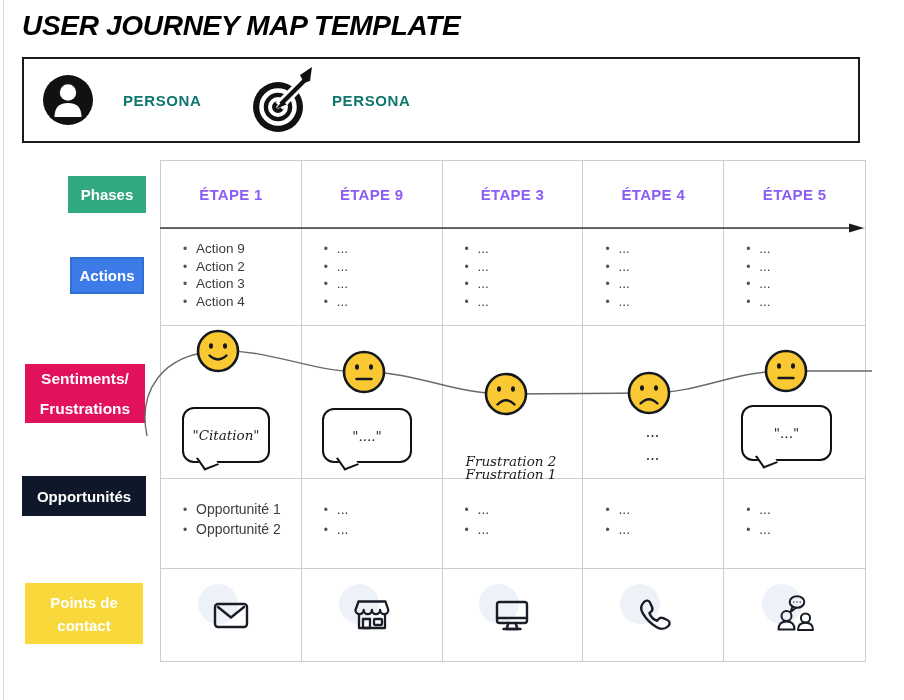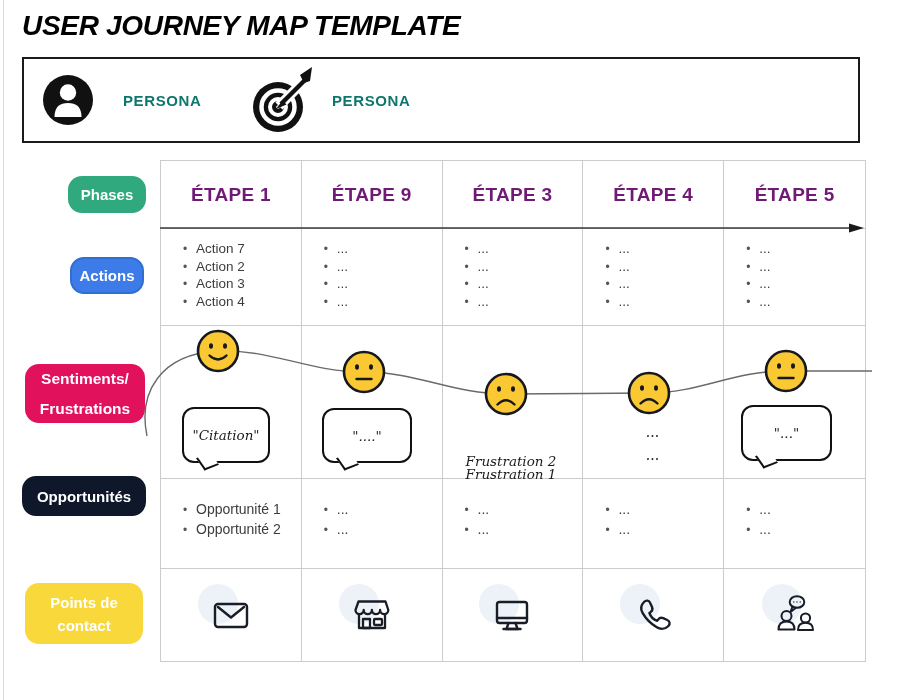--- a/index.html
+++ b/index.html
@@ -21,40 +21,40 @@
   .legend-label{
     position:absolute;top:0;height:82px;display:flex;align-items:center;
     font-size:15px;font-weight:700;color:#0f766e;letter-spacing:0.6px;
   }
   .persona-label{left:99px;}
   .objectif-label{left:308px;}
 
   
   .row-label{
     position:absolute;display:flex;flex-direction:column;align-items:center;justify-content:center;
-    color:#fff;font-weight:700;font-size:15px;line-height:23px;text-align:center;border-radius:14px;
+    color:#fff;font-weight:700;font-size:15px;line-height:23px;text-align:center;
   }
   .lbl-phases{left:68px;top:176px;width:78px;height:37px;background:#30A97E;}
   .lbl-actions{left:70px;top:257px;width:74px;height:37px;background:#3D7CE8;border:2px solid #2E6FD3;box-sizing:border-box;}
   .lbl-sentiments{left:25px;top:364px;width:120px;height:59px;background:#E2115C;font-size:15.5px;gap:7px;}
   .lbl-opportunites{left:22px;top:476px;width:124px;height:40px;background:#0f172a;}
   .lbl-points{left:25px;top:583px;width:118px;height:61px;background:#F8D83A;}
 
   
   .grid{
     position:absolute;left:160px;top:160px;width:704px;height:500px;
     display:grid;grid-template-columns:repeat(5,1fr);
     grid-template-rows:68px 97px 153px 90px 92px;
     border:1px solid #cccccc;box-sizing:content-box;z-index:1;
   }
   .cell{border-right:1px solid #cccccc;border-bottom:1px solid #cccccc;box-sizing:border-box;position:relative;}
   .cell.last-col{border-right:none;}
   .cell.last-row{border-bottom:none;}
   .hcell{display:flex;align-items:center;justify-content:center;
-    font-size:19px;font-weight:700;color:#701a75;letter-spacing:0.3px;}
+    font-size:15px;font-weight:700;color:#8b5cf6;letter-spacing:0.3px;}
   .blist{padding:13px 4px 0 22px;display:flex;flex-direction:column;gap:3.5px;}
   .blist.opp{padding-top:23px;gap:5px;}
   .bline{font-size:13.5px;color:#3d3d3d;display:flex;align-items:baseline;line-height:14px;}
   .bline.opp{font-size:14px;}
   .bdot{width:13px;font-size:12px;color:#555;flex:0 0 13px;}
   .contact-cell{display:flex;align-items:center;justify-content:center;}
   .contact-wrap{position:relative;width:44px;height:44px;}
   .halo{position:absolute;left:-11px;top:-9px;width:40px;height:40px;border-radius:50%;background:#EDF1F8;}
   .contact-wrap svg{position:relative;}
 
@@ -138,21 +138,21 @@
   <div class="cell hcell">ÉTAPE 1</div>
   <div class="cell hcell">ÉTAPE 9</div>
   <div class="cell hcell">ÉTAPE 3</div>
   <div class="cell hcell">ÉTAPE 4</div>
   <div class="cell hcell last-col">ÉTAPE 5</div>
 
   <div class="cell">
     <div class="blist">
       <div class="bline">
           <span class="bdot">•</span>
-          <span>Action 7</span>
+          <span>Action 9</span>
         </div>
       <div class="bline">
           <span class="bdot">•</span>
           <span>Action 2</span>
         </div>
       <div class="bline">
           <span class="bdot">•</span>
           <span>Action 3</span>
         </div>
       <div class="bline">

